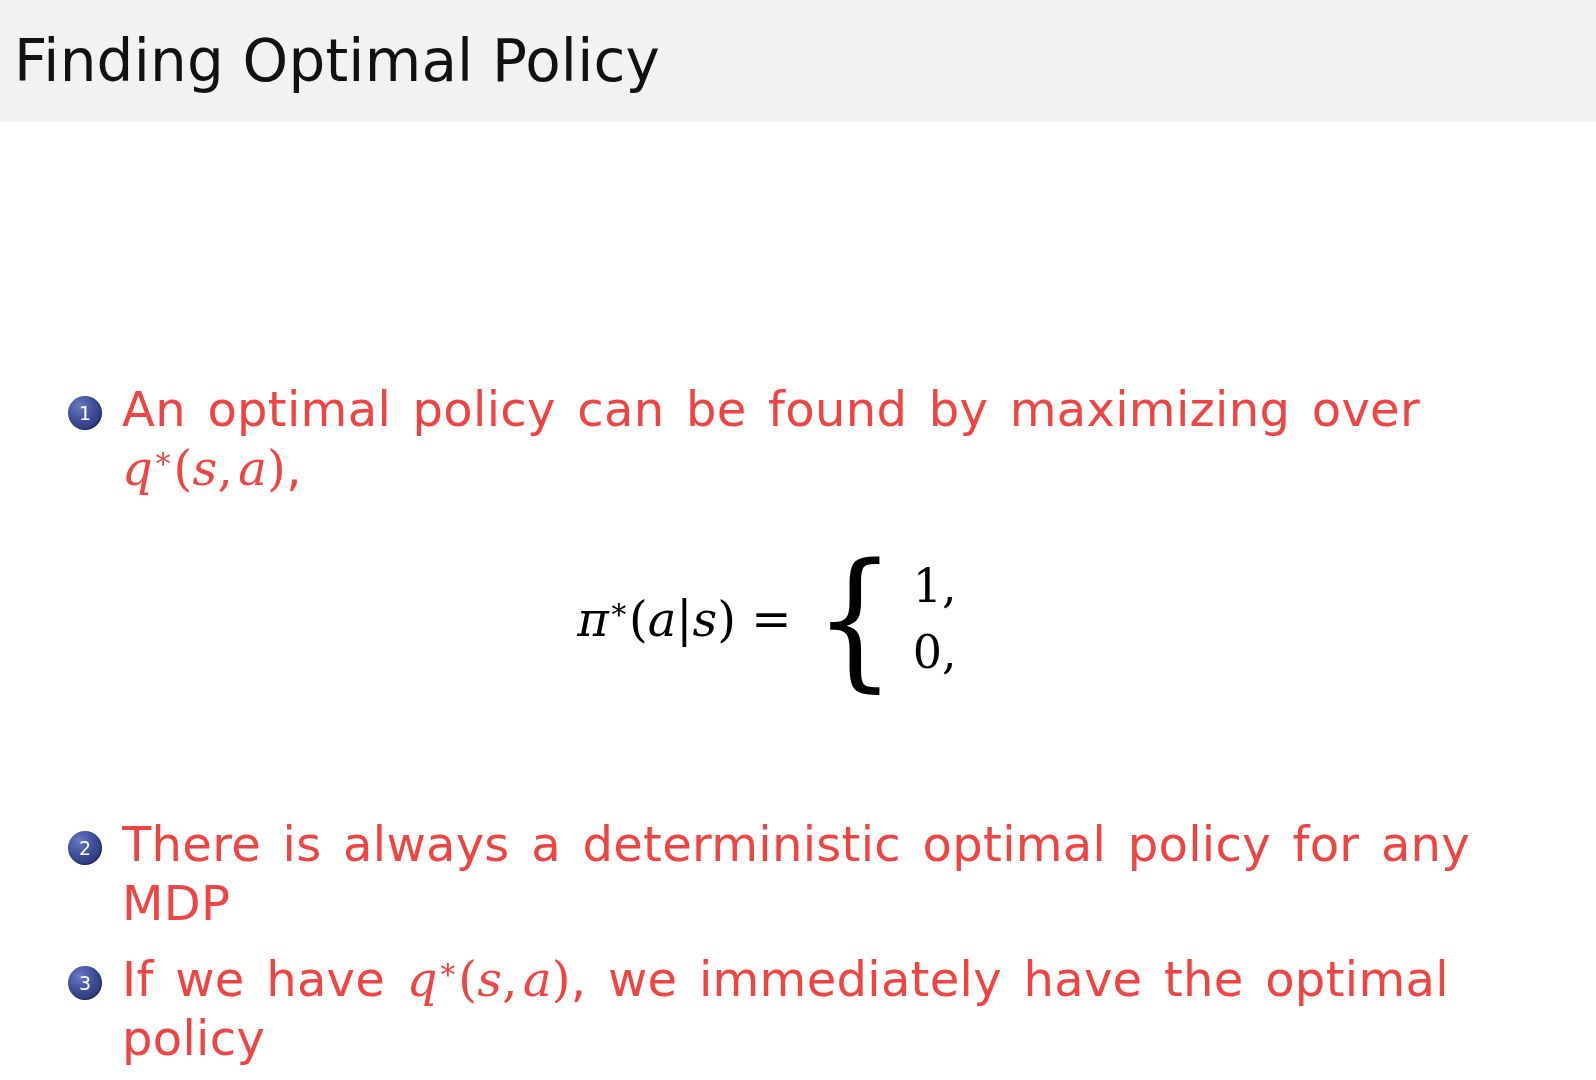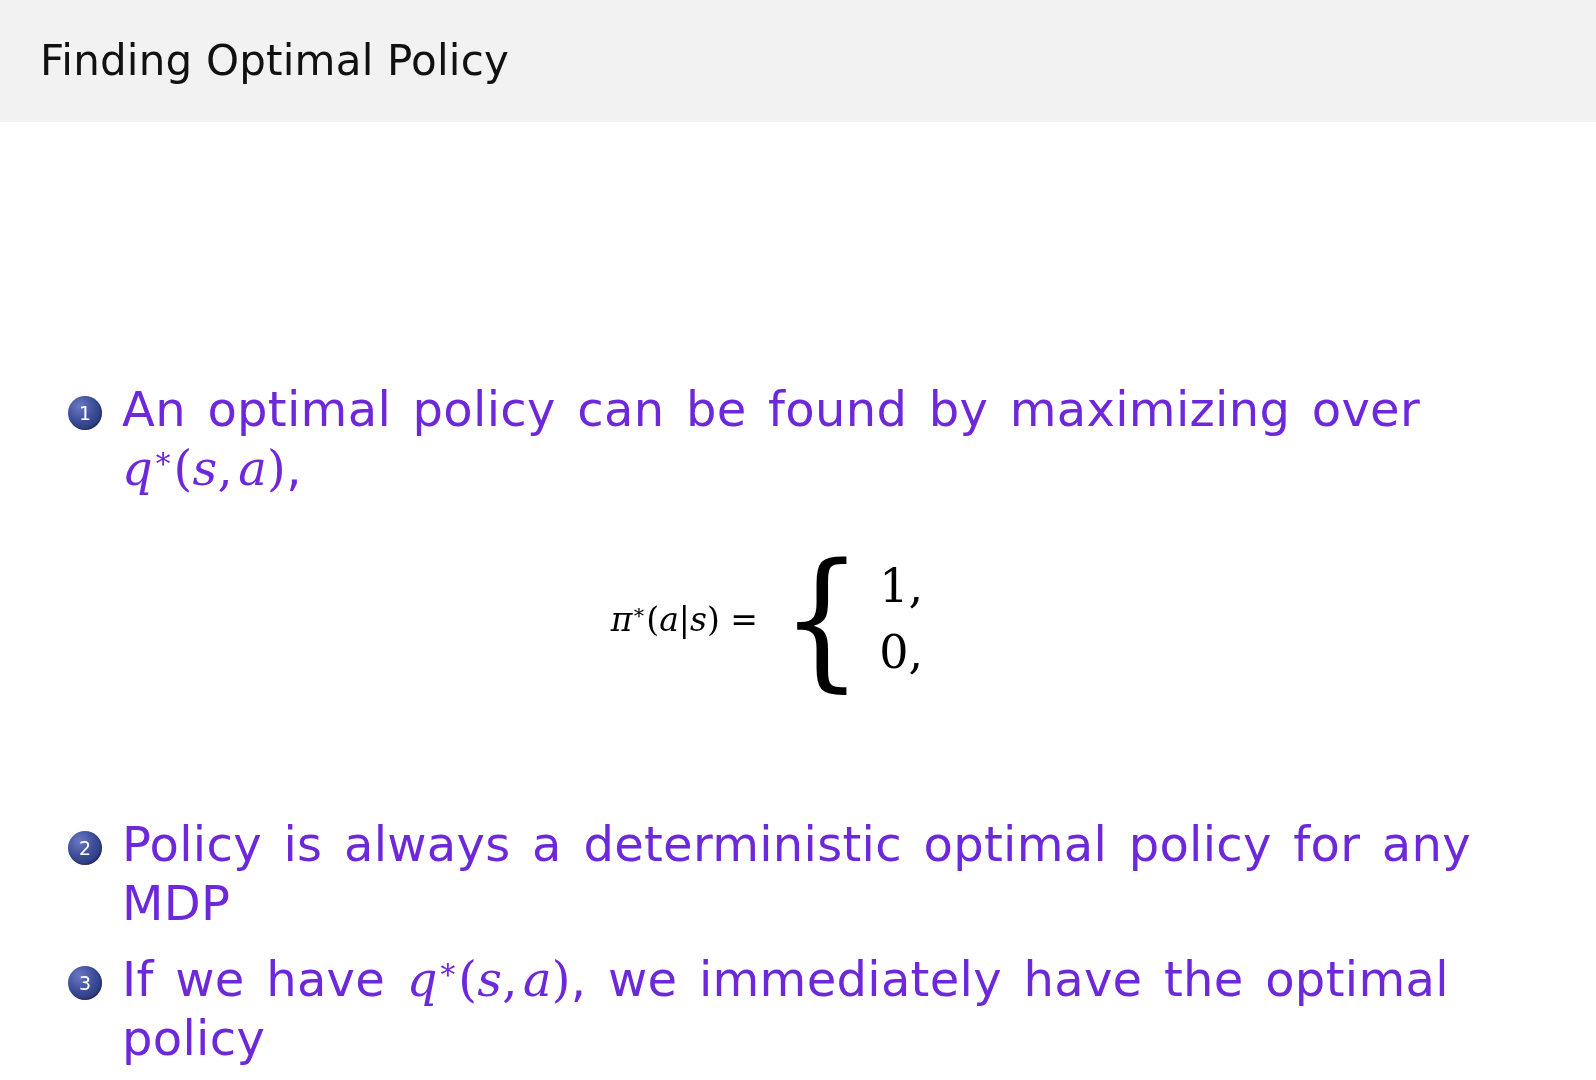--- a/index.html
+++ b/index.html
@@ -24,24 +24,24 @@
     position: absolute;
     top: 0;
     left: 0;
     width: 1596px;
     height: 122px;
     background: #f2f2f2;
     display: flex;
     align-items: center;
   }
   .slide-title {
-    font-size: 42px;
+    font-size: 58px;
     font-weight: 400;
     color: #111111;
-    padding-left: 40px;
+    padding-left: 14px;
     letter-spacing: 0.2px;
     line-height: 1.05;
   }
   .content {
     position: absolute;
     top: 122px;
     left: 0;
     width: 1596px;
     height: 958px;
   }
@@ -62,21 +62,21 @@
     line-height: 34px;
     text-align: center;
     font-family: "DejaVu Sans", sans-serif;
     margin-top: 16px;
     box-shadow: inset -1px -1px 2px rgba(0,0,0,0.35);
   }
   .item-text {
     margin-left: 20px;
     font-size: 48px;
     line-height: 1.22;
-    color: #6d28d9;
+    color: #ef4444;
     letter-spacing: 0.3px;
     word-spacing: 6px;
   }
   .item-1 {
     margin-top: 258px;
   }
   .item-2 {
     margin-top: 130px;
   }
   .item-3 {
@@ -97,21 +97,21 @@
   }
   .equation {
     display: flex;
     justify-content: center;
     align-items: center;
     margin-top: 56px;
     margin-bottom: 10px;
     padding-right: 20px;
   }
   .eq-lhs {
-    font-size: 33px;
+    font-size: 48px;
     white-space: nowrap;
   }
   .brace {
     font-size: 150px;
     line-height: 0.78;
     font-family: "DejaVu Serif", serif;
     font-weight: 300;
     margin: 0 10px 0 16px;
     transform: scaleX(0.85);
     display: inline-block;
@@ -172,21 +172,21 @@
           <span class="case-val">1,</span>
         </div>
         <div class="case-row">
           <span class="case-val">0,</span>
         </div>
       </div>
     </div>
 
     <div class="item item-2">
       <div class="bullet-num">2</div>
-      <div class="item-text">Policy is always a deterministic optimal policy for any MDP</div>
+      <div class="item-text">There is always a deterministic optimal policy for any MDP</div>
     </div>
 
     <div class="item item-3">
       <div class="bullet-num">3</div>
       <div class="item-text">
         <span>If we have </span><span class="nowrap math"><span class="mi">q</span><span class="sup-star">∗</span>(<span class="mi">s</span>, <span class="mi">a</span>)</span><span>, we immediately have the optimal policy</span>
       </div>
     </div>
 
   </div>

